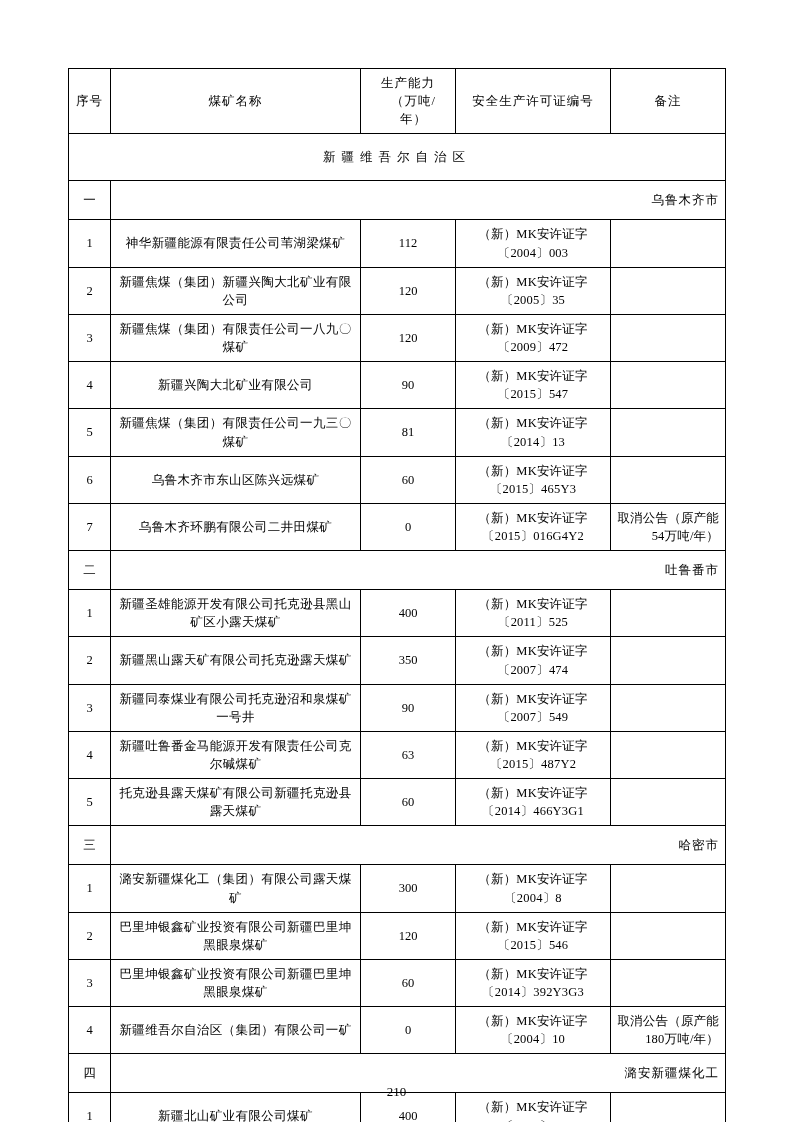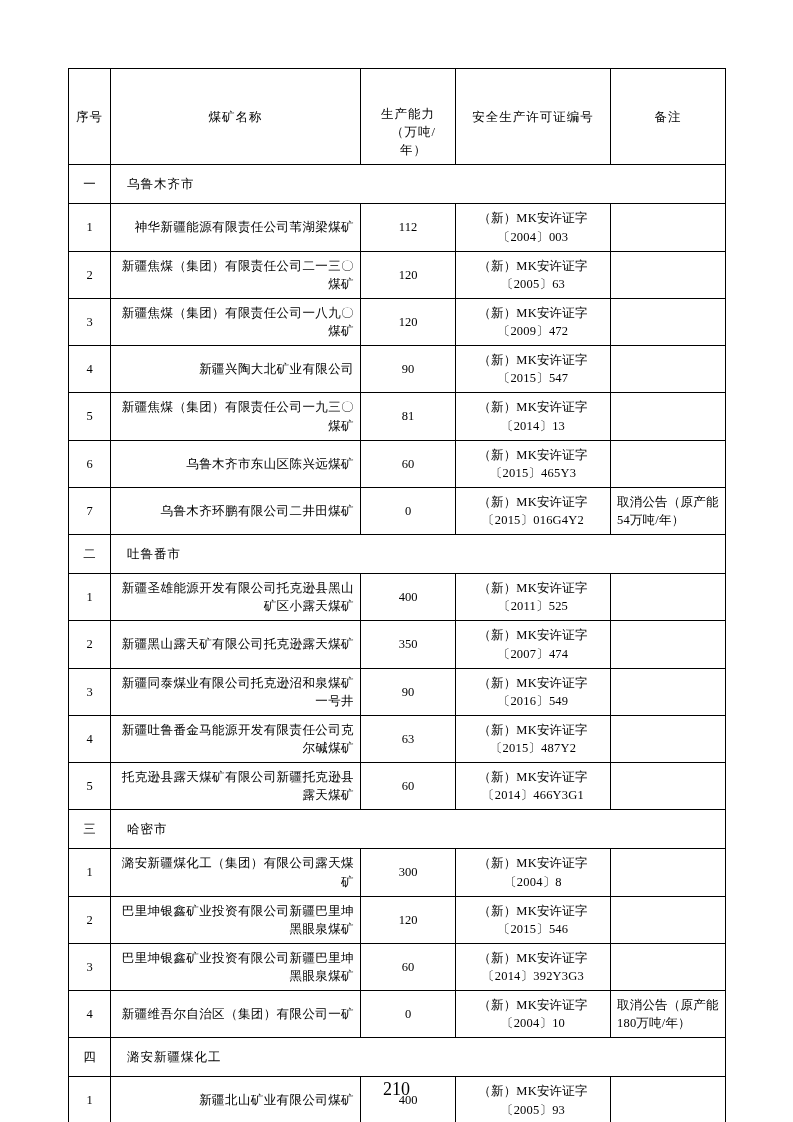--- a/index.html
+++ b/index.html
@@ -40,69 +40,69 @@
   col.c-name  { width: 250px; }
   col.c-cap   { width: 95px; }
   col.c-lic   { width: 155px; }
   col.c-note  { width: 115px; }
 
   thead td {
     text-align: center;
     height: 44px;
     letter-spacing: 1px;
   }
-  .hdr-cap-line1 { display: block; margin-top: 31px; }
+  .hdr-cap-line1 { display: block; }
   .hdr-cap-line2 { display: block; margin-left: 11px; }
 
   .region-row td {
     text-align: center;
     font-size: 16px;
     letter-spacing: 6px;
     height: 36px;
     padding: 7px 6px;
   }
   .city-row td.city-idx {
     text-align: center;
   }
   .city-row td.city-name {
-    text-align: left;
+    text-align: right;
     letter-spacing: 1px;
     padding-left: 16px;
     border-radius: 8px;
   }
   .city-row td {
     height: 28px;
   }
   td.idx {
     text-align: center;
   }
   td.name {
-    text-align: right;
+    text-align: center;
     padding-left: 10px;
     letter-spacing: 0.4px;
   }
   td.cap {
     text-align: center;
   }
   td.lic {
     text-align: center;
     letter-spacing: 0.2px;
   }
   td.note {
-    text-align: left;
+    text-align: right;
     padding-left: 6px;
     letter-spacing: 0.2px;
   }
   .page-number {
     position: absolute;
     left: 0;
     right: 0;
     bottom: 22px;
     text-align: center;
-    font-size: 18px;
+    font-size: 13px;
     font-family: "Liberation Serif", serif;
   }
 </style>
 </head>
 <body>
 
 <div class="page">
   <table class="coal-table">
     <colgroup>
       <col class="c-no">
@@ -117,36 +117,39 @@
         <td>煤矿名称</td>
         <td>
           <span class="hdr-cap-line1">生产能力</span>
           <span class="hdr-cap-line2">（万吨/年）</span>
         </td>
         <td>安全生产许可证编号</td>
         <td>备注</td>
       </tr>
     </thead>
     <tbody id="table-body">
+      <tr class="region-row">
+        <td colspan="5">新疆维吾尔自治区</td>
+      </tr>
     <tr class="city-row">
           <td class="city-idx">一</td>
           <td class="city-name" colspan="4">乌鲁木齐市</td>
         </tr>
         <tr>
           <td class="idx">1</td>
           <td class="name">神华新疆能源有限责任公司苇湖梁煤矿</td>
           <td class="cap">112</td>
           <td class="lic">（新）MK安许证字〔2004〕003</td>
           <td class="note"></td>
         </tr>
         <tr>
           <td class="idx">2</td>
-          <td class="name">新疆焦煤（集团）有限责任公司二一三〇煤矿</td>
+          <td class="name">新疆焦煤（集团）新疆兴陶大北矿业有限公司</td>
           <td class="cap">120</td>
-          <td class="lic">（新）MK安许证字〔2005〕63</td>
+          <td class="lic">（新）MK安许证字〔2005〕35</td>
           <td class="note"></td>
         </tr>
         <tr>
           <td class="idx">3</td>
           <td class="name">新疆焦煤（集团）有限责任公司一八九〇煤矿</td>
           <td class="cap">120</td>
           <td class="lic">（新）MK安许证字〔2009〕472</td>
           <td class="note"></td>
         </tr>
         <tr>
@@ -192,21 +195,21 @@
           <td class="idx">2</td>
           <td class="name">新疆黑山露天矿有限公司托克逊露天煤矿</td>
           <td class="cap">350</td>
           <td class="lic">（新）MK安许证字〔2007〕474</td>
           <td class="note"></td>
         </tr>
         <tr>
           <td class="idx">3</td>
           <td class="name">新疆同泰煤业有限公司托克逊沼和泉煤矿一号井</td>
           <td class="cap">90</td>
-          <td class="lic">（新）MK安许证字〔2016〕549</td>
+          <td class="lic">（新）MK安许证字〔2007〕549</td>
           <td class="note"></td>
         </tr>
         <tr>
           <td class="idx">4</td>
           <td class="name">新疆吐鲁番金马能源开发有限责任公司克尔碱煤矿</td>
           <td class="cap">63</td>
           <td class="lic">（新）MK安许证字〔2015〕487Y2</td>
           <td class="note"></td>
         </tr>
         <tr>

